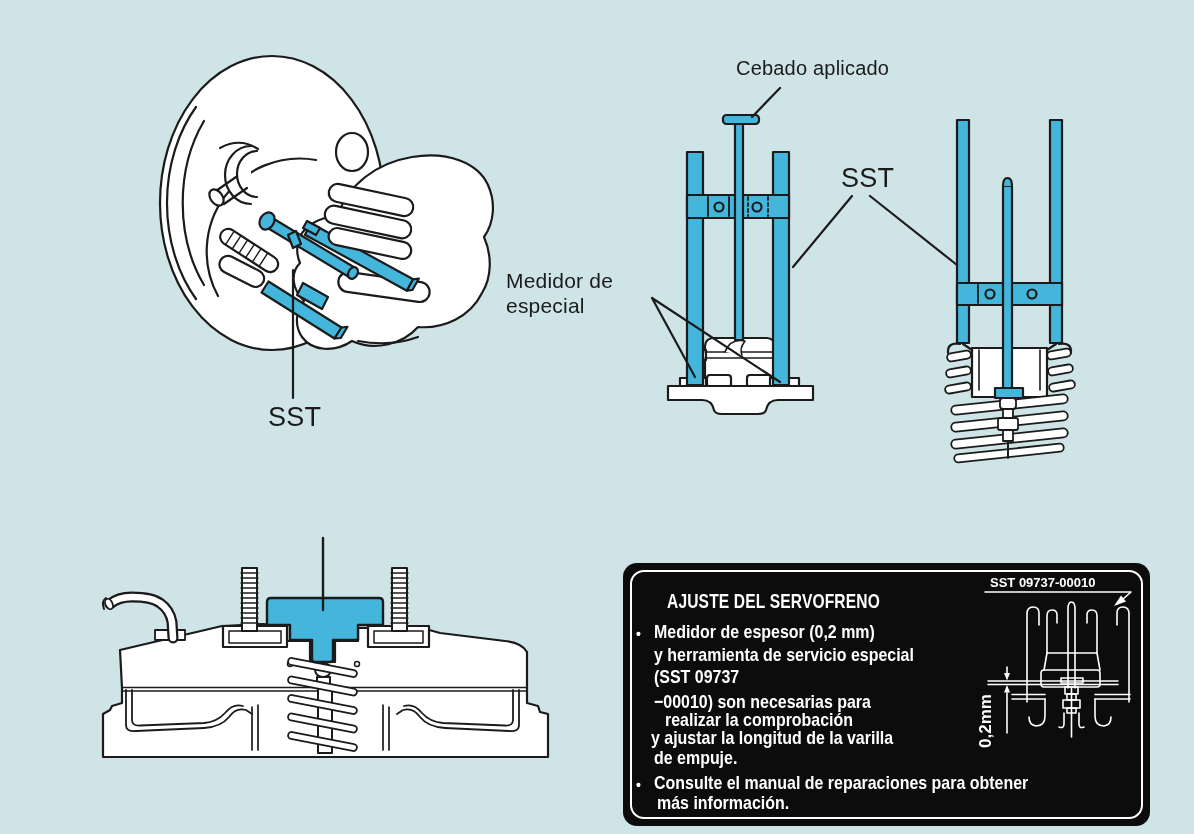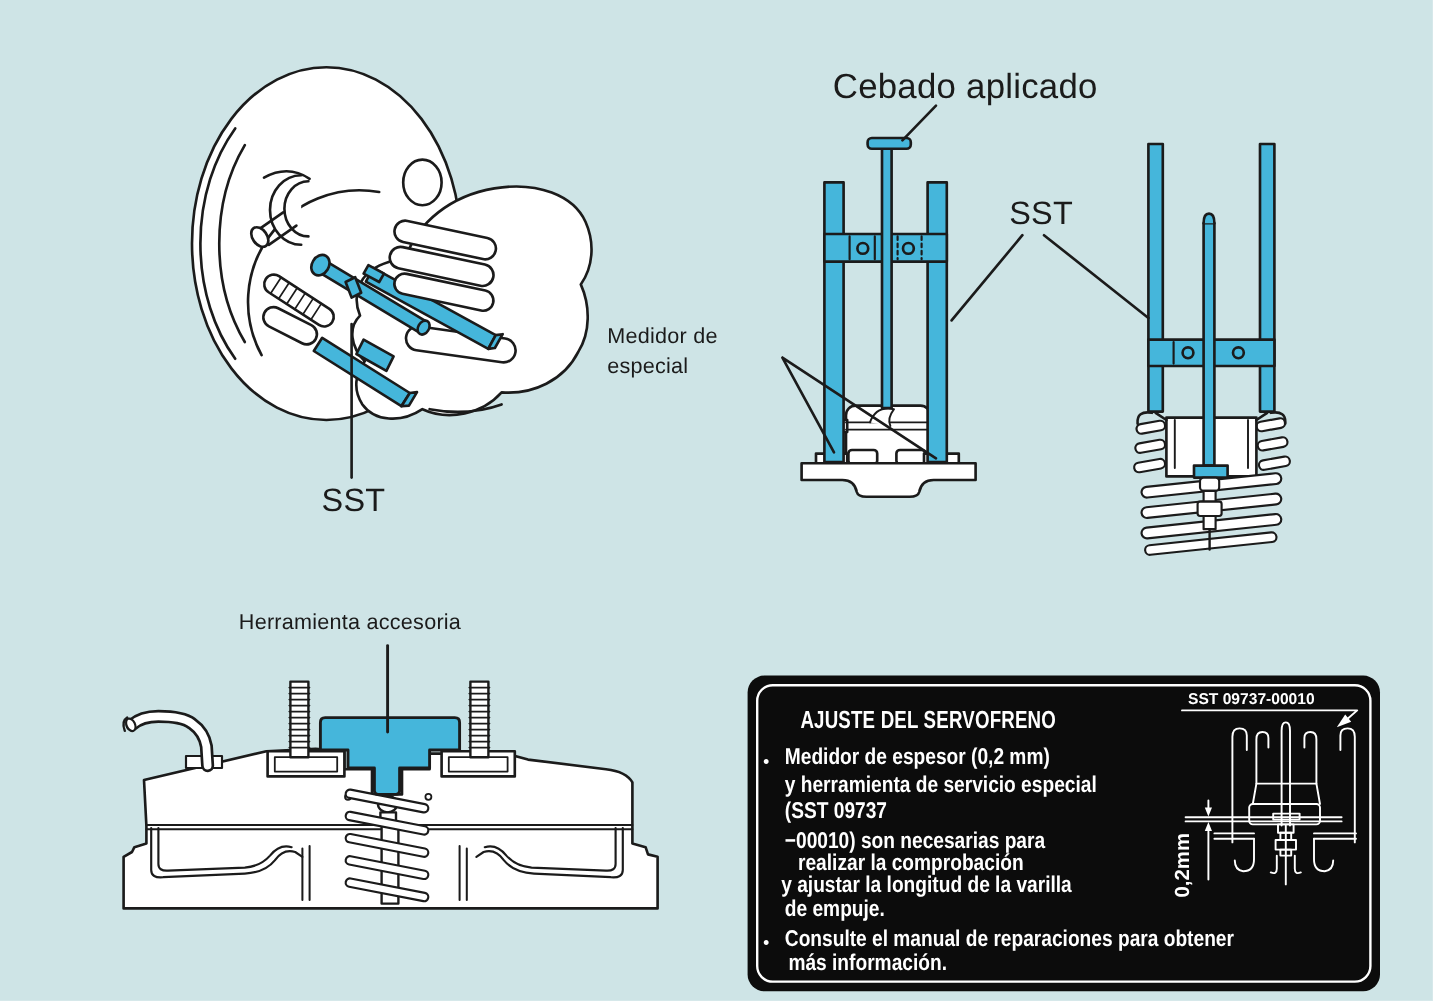--- a/index.html
+++ b/index.html
@@ -4,21 +4,21 @@
 <style>
   html,body{margin:0;padding:0;}
   #stage{
     position:relative;width:1194px;height:834px;overflow:hidden;
     background:#cee4e6;
     font-family:"Liberation Sans", sans-serif;
     color:#1b1b1b;
   }
   svg{position:absolute;overflow:visible;}
   .callout{
-    position:absolute;font-size:18px;font-weight:400;color:#1b1b1b;
+    position:absolute;font-size:21px;font-weight:400;color:#1b1b1b;
     white-space:nowrap;letter-spacing:0.2px;
   }
   
   #plate{
     position:absolute;left:623px;top:563px;width:527px;height:263px;
     background:#0c0c0c;border-radius:14px;color:#ffffff;
   }
   #plate .inner-border{
     position:absolute;left:7px;top:7px;right:7px;bottom:7px;
     border:2.5px solid #ffffff;border-radius:14px;pointer-events:none;
@@ -167,21 +167,21 @@
           <rect x="523" y="380" width="10" height="11"></rect>
           <path d="M528,391 V408" stroke-width="2"></path>
         </g>
       </g>
 
       <line x1="300" y1="38" x2="272" y2="67"></line>
       <path d="M372,146 L313,217 M390,146 L477,215"></path>
       <path d="M172,248 L215,327 M172,248 L300,332"></path>
     </g>
   </svg>
-  <div class="callout" style="left:694px;top:57px;font-size:29px;">Cebado aplicado</div>
+  <div class="callout" style="left:736px;top:57px;font-size:20px;">Cebado aplicado</div>
   <div class="callout" style="left:841px;top:163px;font-size:27px;">SST</div>
   <div class="callout" style="left:506px;top:268px;line-height:25px;">
     <div>Medidor de</div>
     <div>especial</div>
   </div>
 
   <svg style="left:70px;top:538px" width="500" height="256" viewBox="0 0 500 256">
     <g stroke="#1b1b1b" stroke-width="2.2" fill="none" stroke-linejoin="round" stroke-linecap="round">
       <path fill="#ffffff" d="M50,112 L152,88 L193,86 L217,88 L217,103 L240,103 L240,124 L265,124 L265,103 L288,103
            L288,90 L352,90 L370,95 L435,103 Q452,105 457,114 L457,165 L468,168 L470,174 L478,176
@@ -229,21 +229,20 @@
         <path d="M40,66 Q48,59 62,59 Q82,59 90,65 Q100,72 102,84 L103,100" stroke-width="11"></path>
         <path d="M40,66 Q48,59 62,59 Q82,59 90,65 Q100,72 102,84 L103,100" stroke="#ffffff" stroke-width="6.5"></path>
         <ellipse cx="39" cy="66" rx="3.5" ry="5.5" transform="rotate(-25 39 66)" fill="#ffffff" stroke-width="1.8"></ellipse>
         <path d="M36,60 Q31,63 34,71" stroke-width="2"></path>
       </g>
       <path fill="#45b6db" stroke-width="2.4" d="M197,64 Q197,60 201,60 L309,60 Q313,60 313,64 L313,87 L288,87 L288,102 L263,102 L263,121
            Q263,124 260,124 L245,124 Q242,124 242,121 L242,102 L220,102 L220,87 L197,87 Z"></path>
       <line x1="253" y1="0" x2="253" y2="72" stroke-width="2.4"></line>
     </g>
   </svg>
-  <div class="callout" style="left:199px;top:508px;">Herramienta accesoria</div>
 
   <div id="plate">
     <div class="inner-border"></div>
 
     <div class="plate-pn">SST 09737-00010</div>
     <div class="plate-title">AJUSTE DEL SERVOFRENO</div>
 
     <div class="plate-bullet" style="top:63px">•</div>
     <div class="plate-line" style="left:31px;top:58px">Medidor de espesor (0,2 mm)</div>
     <div class="plate-line" style="left:31px;top:81px">y herramienta de servicio especial</div>

